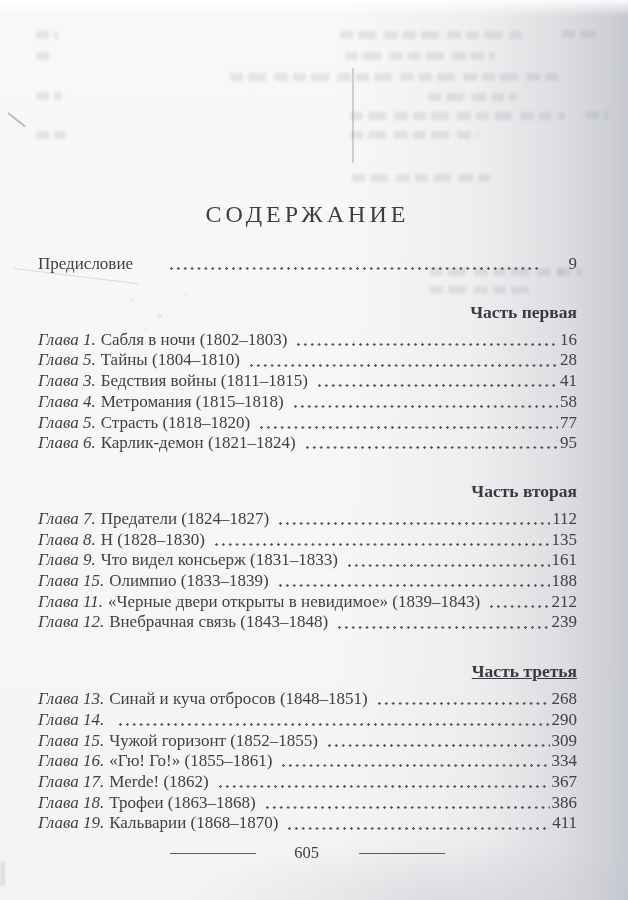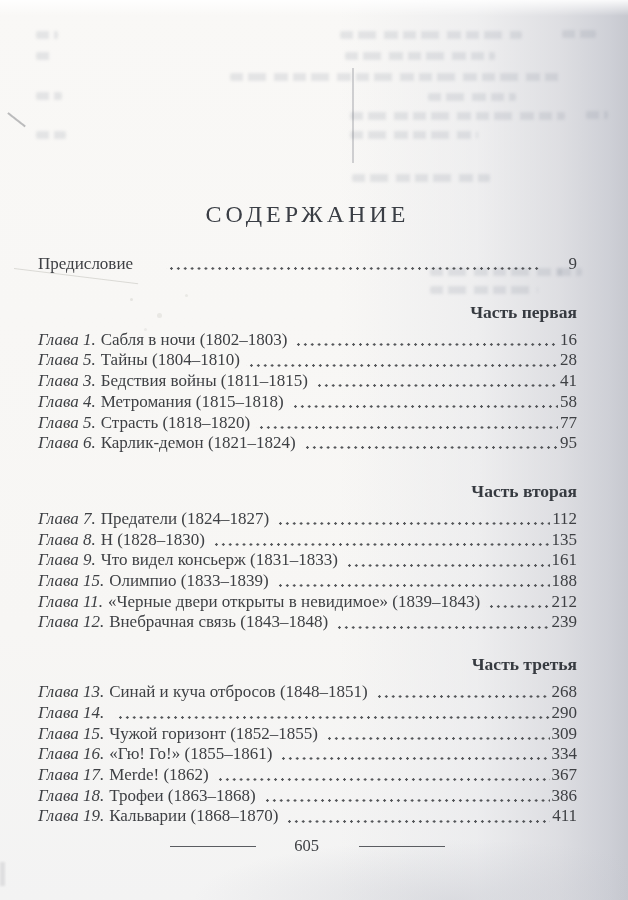--- a/index.html
+++ b/index.html
@@ -48,21 +48,21 @@
     flex:1 1 auto;min-width:6px;align-self:stretch;margin:0 2px 0 6px;
     background-image:radial-gradient(circle, rgba(62,64,68,.88) 1.05px, rgba(62,64,68,0) 1.45px);
     background-size:6.9px 5px;background-repeat:repeat-x;
     background-position:2px calc(100% - 3.5px);
   }
   .pg{text-align:right;}
   .part-heading{
     margin:27px 0 7px;text-align:right;
     font-size:17.5px;font-weight:700;color:#363a40;line-height:21px;
   }
-  .part-heading.pt3{margin-top:21px;}
+  .part-heading.pt3{margin-top:28px;text-decoration:underline;}
   .footer{
     display:flex;align-items:center;justify-content:center;
     margin-top:9px;font-size:16.5px;color:#3e4044;line-height:20px;gap:20px;
   }
   .footer-rule{width:86px;height:1px;background:#5a5c61;}
   .footer-rule.left{margin-right:18px;}
   .footer-rule.right{margin-left:20px;}
 </style>
 </head>
 <body>

